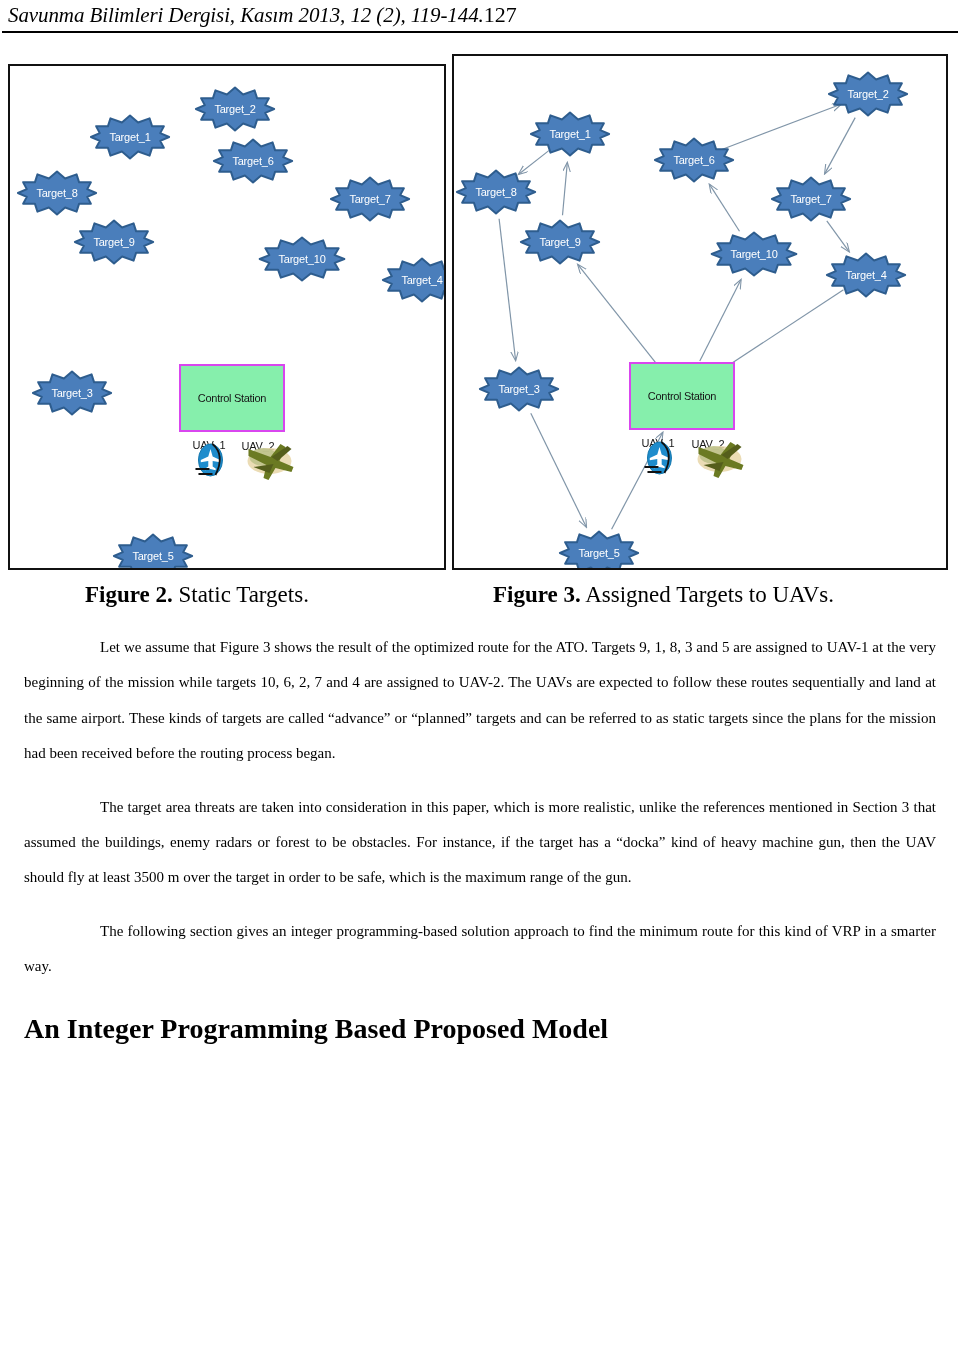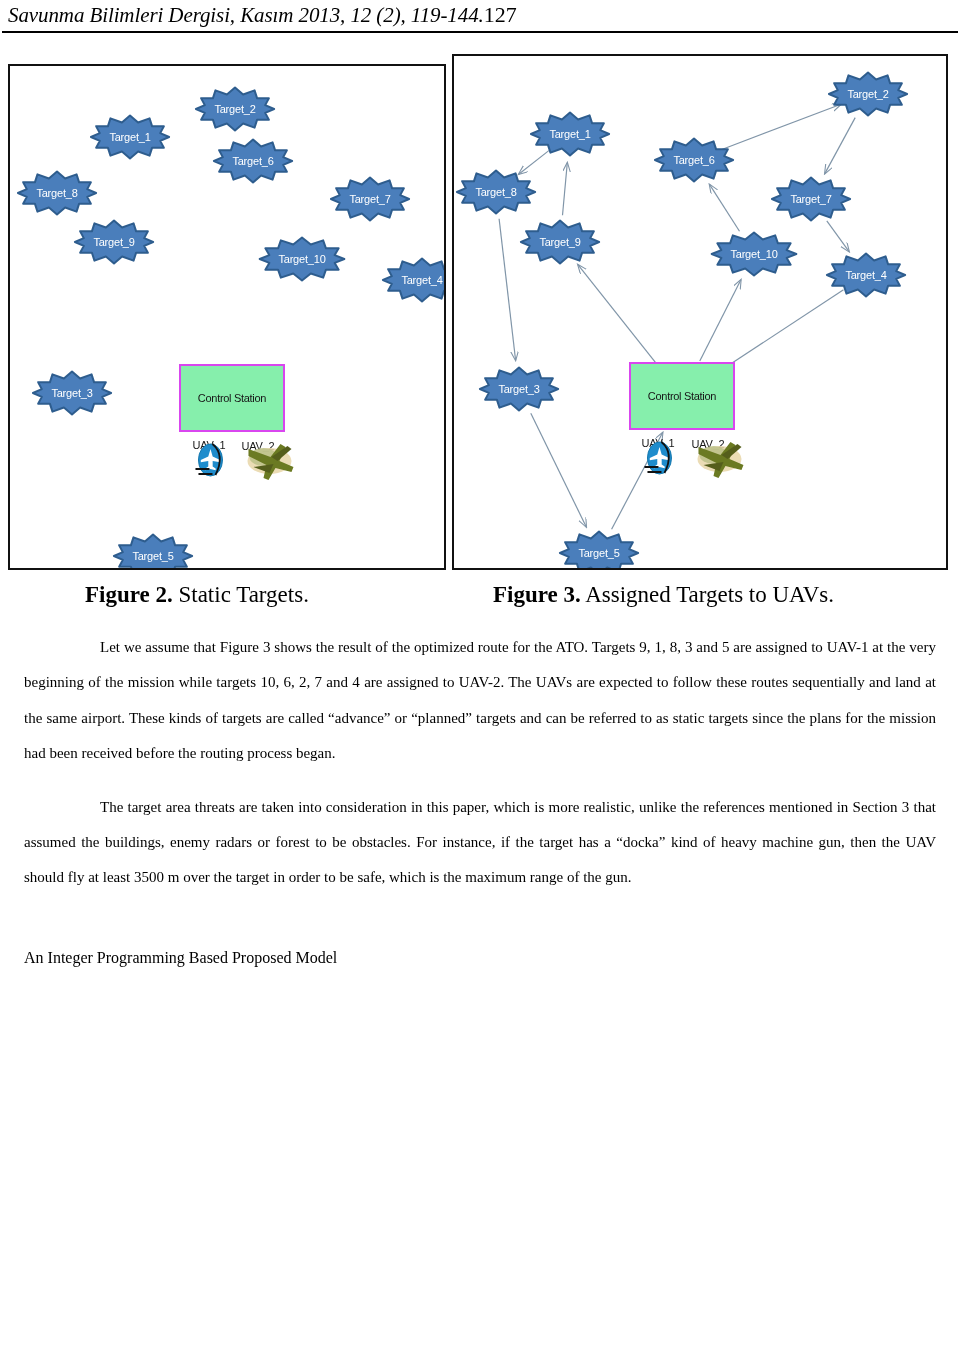--- a/index.html
+++ b/index.html
@@ -152,23 +152,23 @@
   p.para {
     margin: 0 0 0 0;
     font-size: 15px;
     line-height: 35.4px;
     text-align: justify;
     text-indent: 76px;
     hyphens: none;
   }
   h2.section-heading {
     margin: 26px 0 0 0;
-    font-size: 16px;
+    font-size: 28px;
     line-height: 35px;
-    font-weight: normal;
+    font-weight: bold;
     text-align: left;
   }
   .gap-small { height: 18px; }
 </style>
 </head>
 <body>
 
 <div class="page-header">
   <div class="header-left">Savunma Bilimleri Dergisi, Kasım 2013, 12 (2),  119-144.</div>
   <div class="header-right">127</div>
@@ -378,15 +378,16 @@
 <div class="captions">
   <div class="caption" id="caption-fig2"><b>Figure 2.</b><span> Static Targets.</span></div>
   <div class="caption" id="caption-fig3"><b>Figure 3.</b><span> Assigned Targets to UAVs.</span></div>
 </div>
 
 <div class="body-text">
   <p class="para">Let we assume that Figure 3 shows the result of the optimized route for the ATO. Targets 9, 1, 8, 3 and 5 are assigned to UAV-1 at the very beginning of the mission while targets 10, 6, 2, 7 and 4 are assigned to UAV-2. The UAVs are expected to follow these routes sequentially and land at the same airport. These kinds of targets are called “advance” or “planned” targets and can be referred to as static targets since the plans for the mission had been received before the routing process began.</p>
   <div class="gap-small"></div>
   <p class="para">The target area threats are taken into consideration in this paper, which is more realistic, unlike the references mentioned in Section 3 that assumed the buildings, enemy radars or forest to be obstacles. For instance, if the target has a “docka” kind of heavy machine gun, then the UAV should fly at least 3500 m over the target in order to be safe, which is the maximum range of the gun.</p>
   <div class="gap-small"></div>
+  <p class="para">The following section gives an integer programming-based solution approach to find the minimum route for this kind of VRP in a smarter way.</p>
   <h2 class="section-heading">An Integer Programming Based Proposed Model</h2>
   <div class="gap-small"></div>
 </div>
 
 </body></html>

